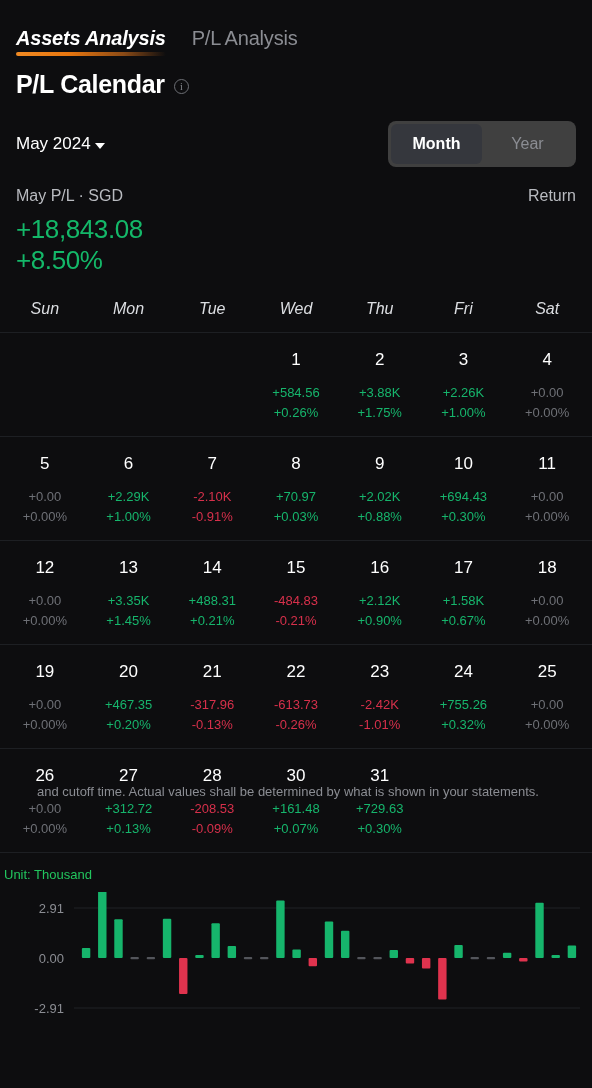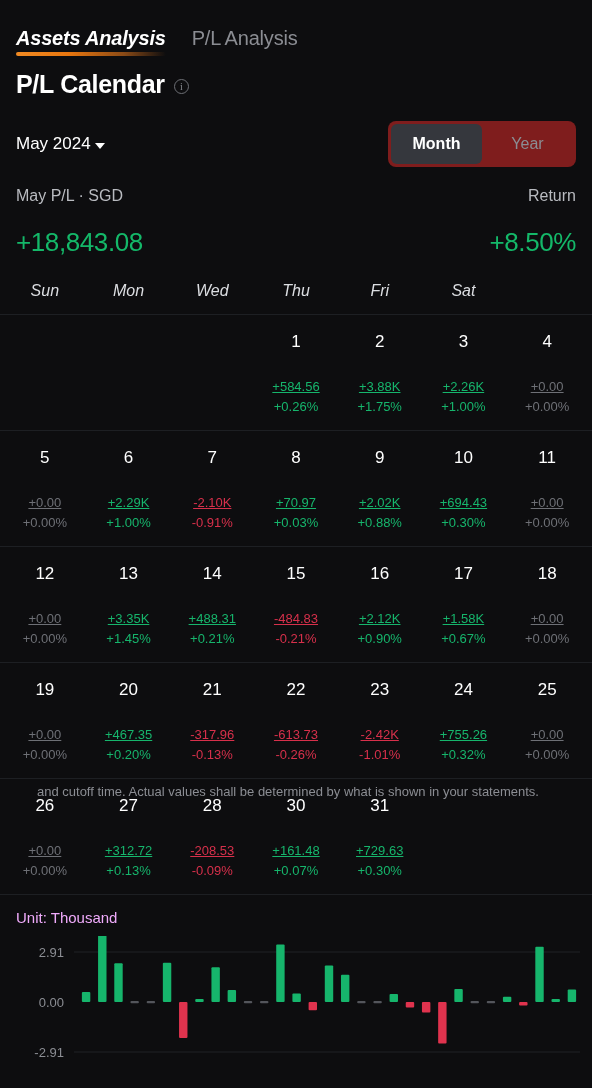--- a/index.html
+++ b/index.html
@@ -97,21 +97,21 @@
   }
   .caret {
     width: 0; height: 0;
     border-left: 5px solid transparent;
     border-right: 5px solid transparent;
     border-top: 6px solid #ffffff;
     margin-top: 3px;
   }
   .segmented {
     display: flex;
-    background: #7f1d1d;
+    background: #404040;
     border-radius: 8px;
     padding: 3px;
     width: 188px;
     height: 46px;
   }
   .seg {
     flex: 1;
     display: flex;
     align-items: center;
     justify-content: center;
@@ -131,21 +131,21 @@
   .summary-values {
     display: flex;
     justify-content: space-between;
     padding: 0 16px;
   }
   .summary-labels { margin-top: 20px; }
   .summary-labels span {
     font-size: 16px;
     color: #b9bbc0;
   }
-  .summary-values { margin-top: 22px; }
+  .summary-values { margin-top: 9px; flex-direction: column; }
   .summary-values span {
     font-size: 26px;
     color: #14b869;
     letter-spacing: -0.4px;
   }
 
   
   .calendar { margin-top: 24px; }
   .dow-row {
     display: grid;
@@ -171,41 +171,40 @@
     min-height: 101px;
   }
   .day-num {
     font-size: 17px;
     color: #ffffff;
     line-height: 22px;
   }
   .day-pl {
     font-size: 13px;
     line-height: 21px;
-    margin-top: 23px;
-    text-decoration: underline;
+    margin-top: 11px;
   }
   .day-pct {
     font-size: 13px;
     line-height: 19px;
   }
   .pos { color: #16b56c; }
   .neg { color: #d7304b; }
   .zero { color: #6e7076; }
   .day.empty .day-num { visibility: hidden; }
 
   
   .chart-section {
     border-top: 1px solid #1d1f23;
     padding-top: 14px;
   }
   .chart-unit {
-    font-size: 15px;
-    color: #f0abfc;
-    padding-left: 16px;
+    font-size: 13px;
+    color: #22c55e;
+    padding-left: 4px;
   }
   .chart-wrap {
     position: relative;
     height: 140px;
     margin-top: 10px;
   }
   .chart-svg { display: block; }
 
   
   .footer {
@@ -254,20 +253,21 @@
   </div>
   <div class="summary-values">
     <span>+18,843.08</span>
     <span>+8.50%</span>
   </div>
 
   <div class="calendar">
     <div class="dow-row">
       <div class="dow">Sun</div>
       <div class="dow">Mon</div>
+      <div class="dow">Tue</div>
       <div class="dow">Wed</div>
       <div class="dow">Thu</div>
       <div class="dow">Fri</div>
       <div class="dow">Sat</div>
     </div>
     <div id="weeks-host">
         <div class="week">
           <div class="day empty">
             <div class="day-num"></div>
           </div>

